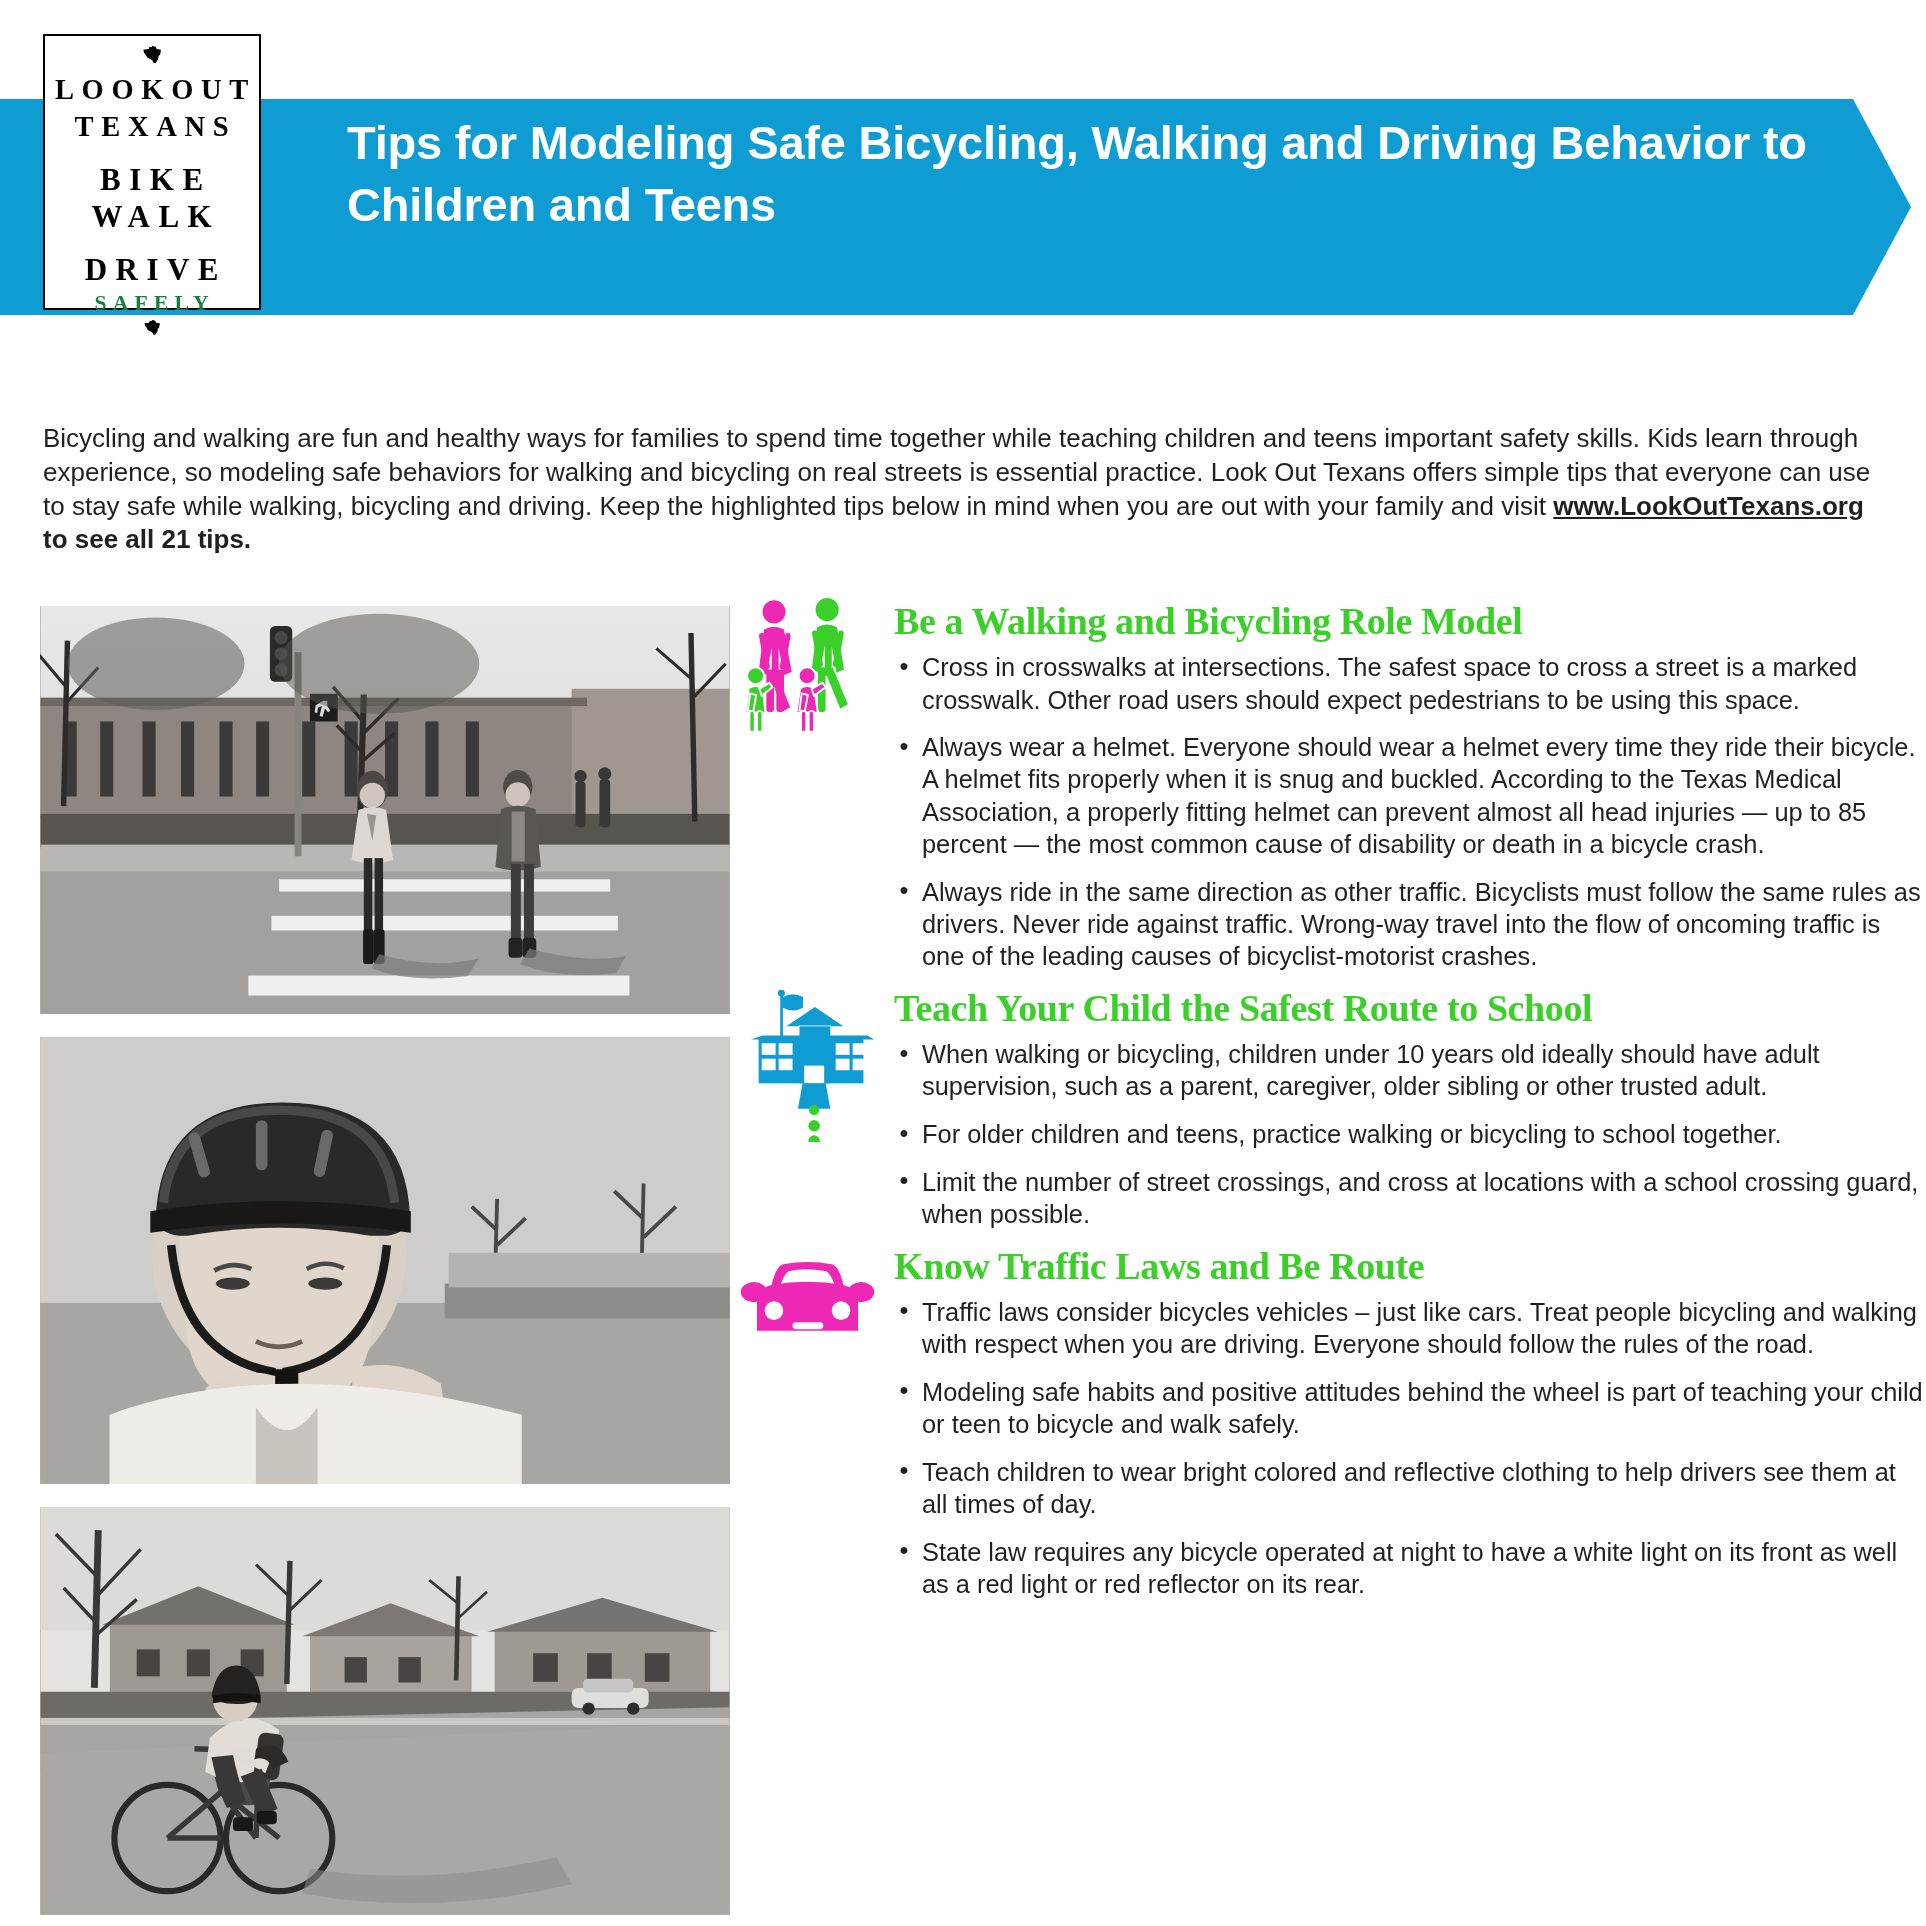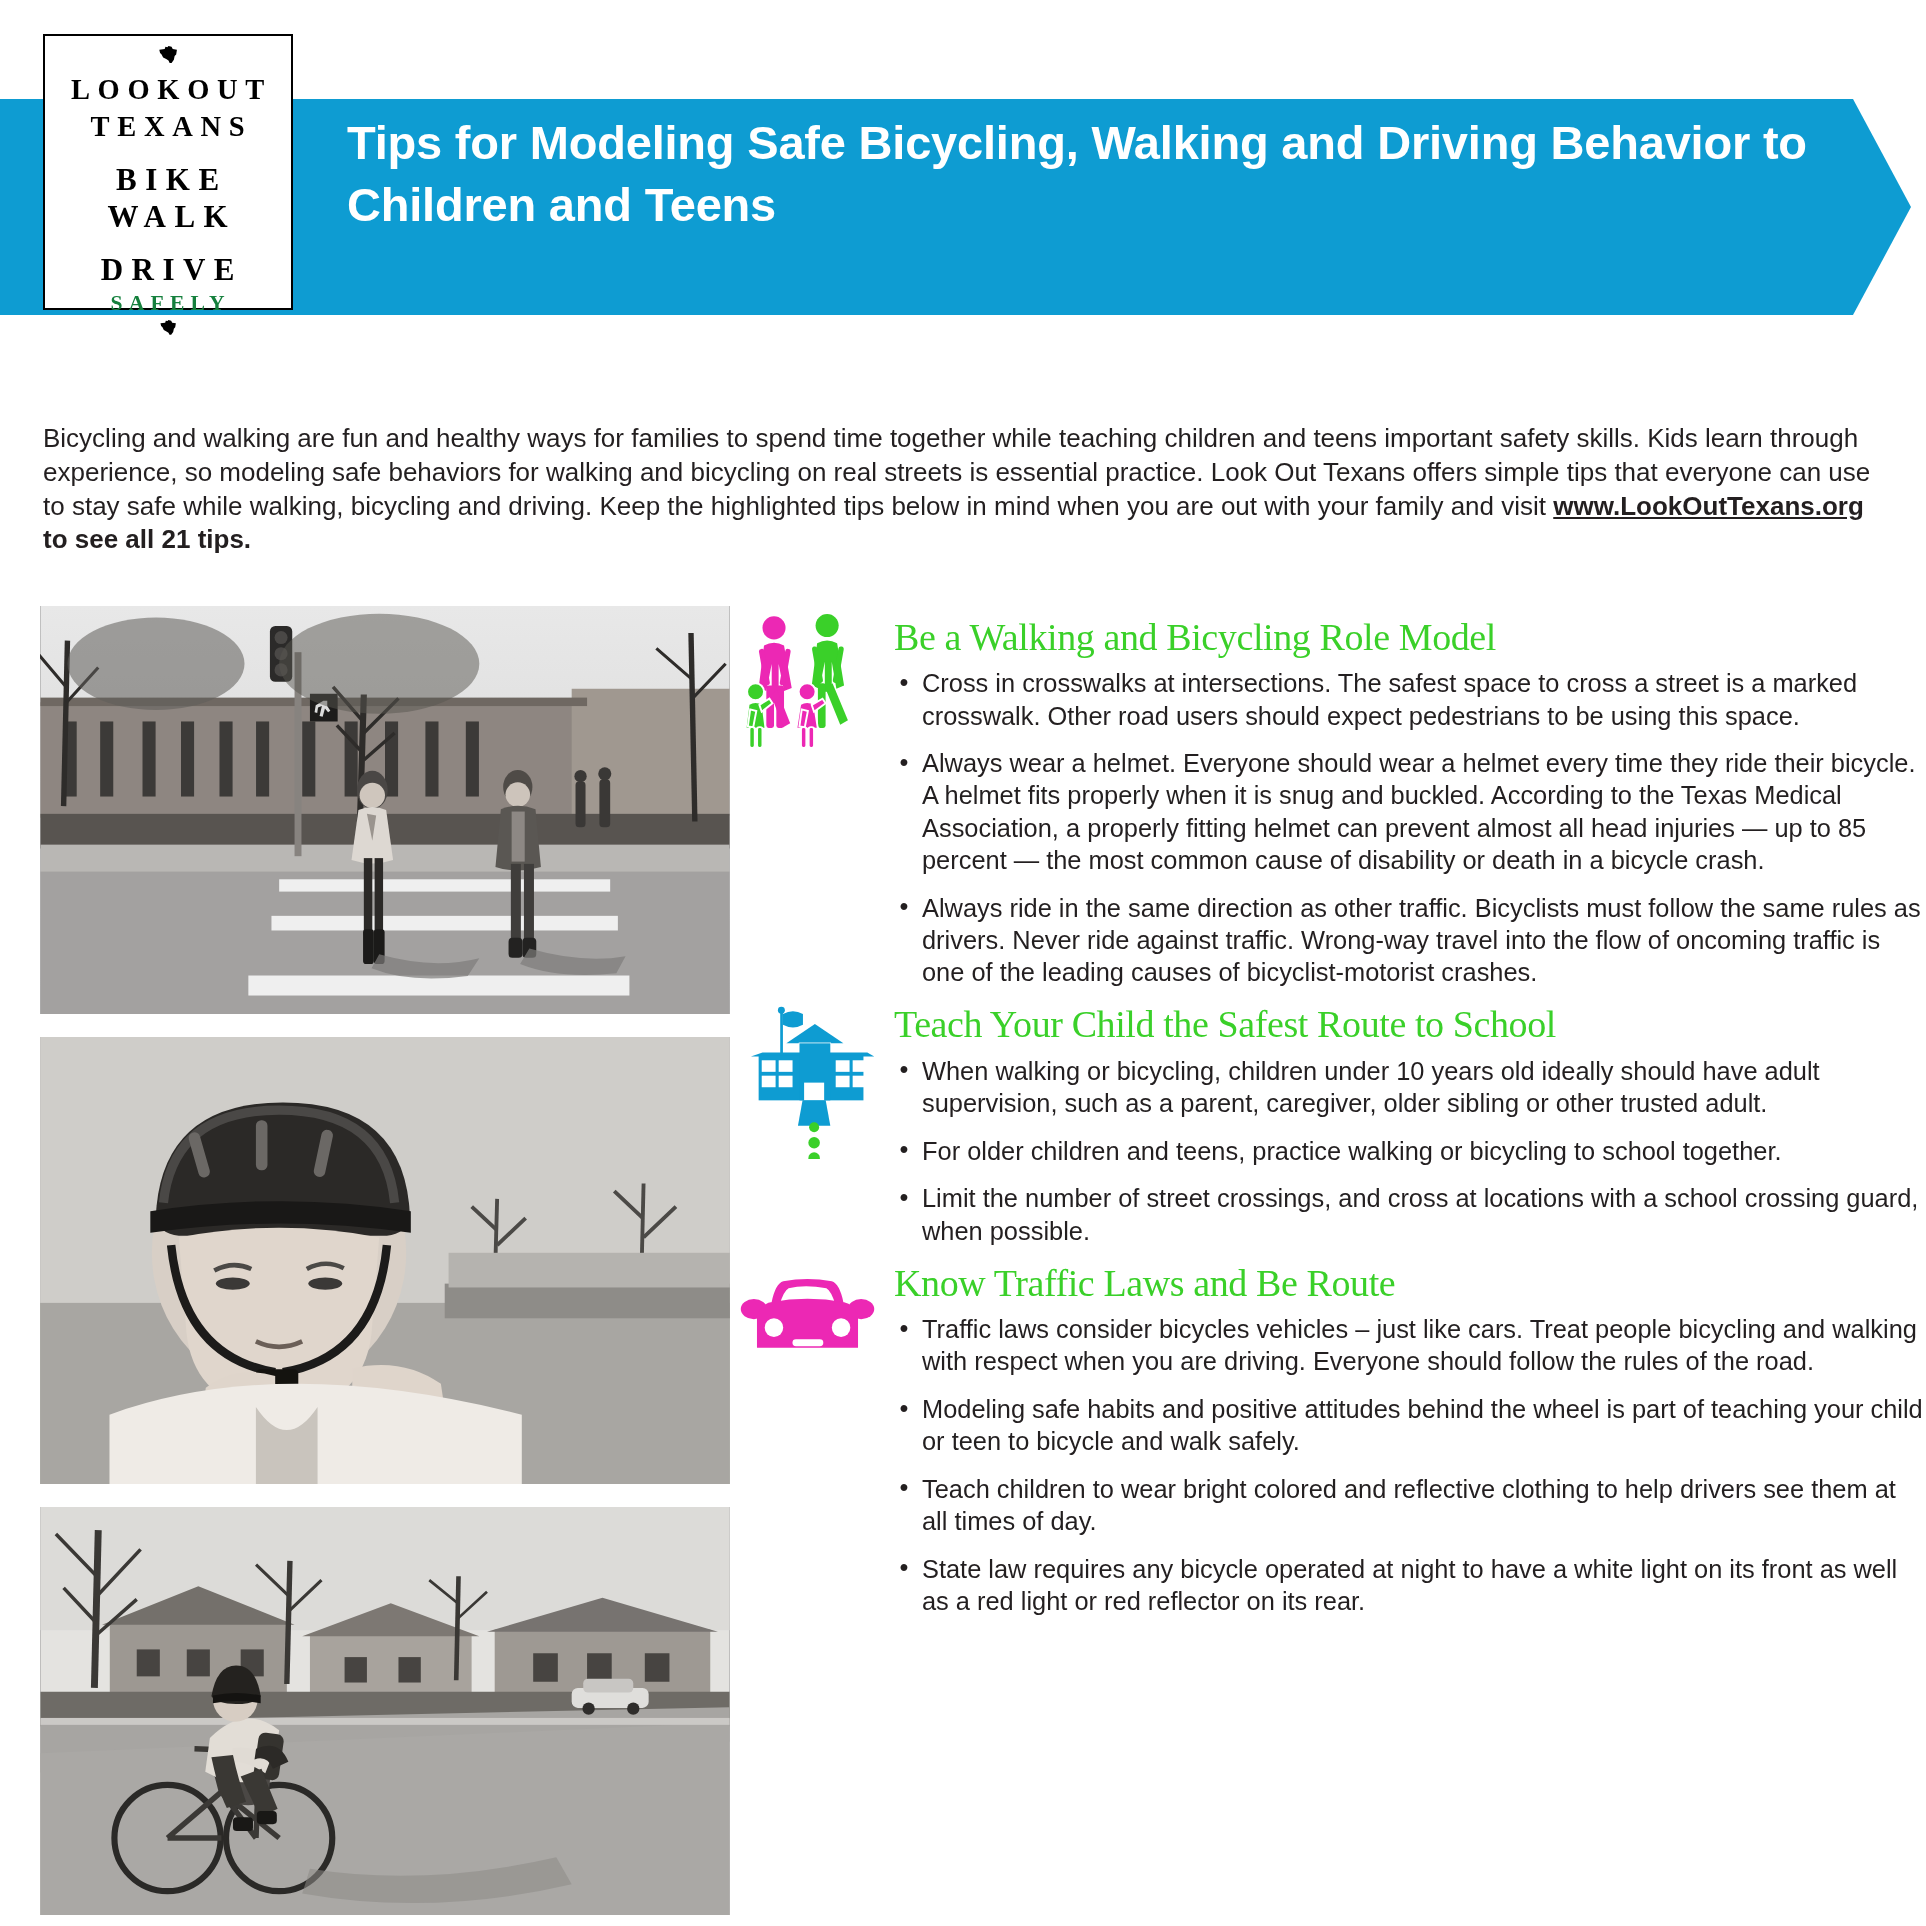--- a/index.html
+++ b/index.html
@@ -29,21 +29,21 @@
     font-size:47px;
     font-weight:700;
     line-height:1.32;
     color:#ffffff;
     letter-spacing:-0.2px;
   }
 
   .logo-box {
     position:absolute;
     left:43px; top:34px;
-    width:250px; height:276px;
+    width:218px; height:276px;
     background:#ffffff;
     border:2.7px solid #000000;
     box-sizing:border-box;
     text-align:center;
     z-index:5;
   }
   .tx-star { font-size:17.7px; line-height:1; color:#000; margin-top:10px; }
   .logo-l1 { font-family:"Liberation Serif", serif; font-weight:700; font-size:28.5px; letter-spacing:7.7px; margin-left:7px; margin-top:7px; color:#000; }
   .logo-l2 { font-family:"Liberation Serif", serif; font-weight:700; font-size:28.5px; letter-spacing:7.7px; margin-left:7px; margin-top:5px; color:#000; }
   .logo-gap { height:18.5px; }
@@ -63,26 +63,26 @@
     color:#231f20;
   }
   .intro b { font-weight:700; }
   .intro u { text-decoration:underline; }
 
   
   .col-right { position:absolute; left:894px; top:601px; width:1032px; }
   .section { position:relative; margin-bottom:15.4px; }
   .sec-head {
     font-family:"Liberation Serif", serif;
-    font-weight:400;
+    font-weight:700;
     font-size:38px;
     color:#3ad029;
     line-height:1.06;
     letter-spacing:-0.4px;
-    margin:16px 0 10px 0;
+    margin:0 0 10px 0;
   }
   .bullets { list-style:none; margin:0; padding:0; }
   .bullets li {
     position:relative;
     padding-left:28px;
     font-size:25.4px;
     line-height:1.27;
     color:#231f20;
     margin-bottom:15.4px;
   }

